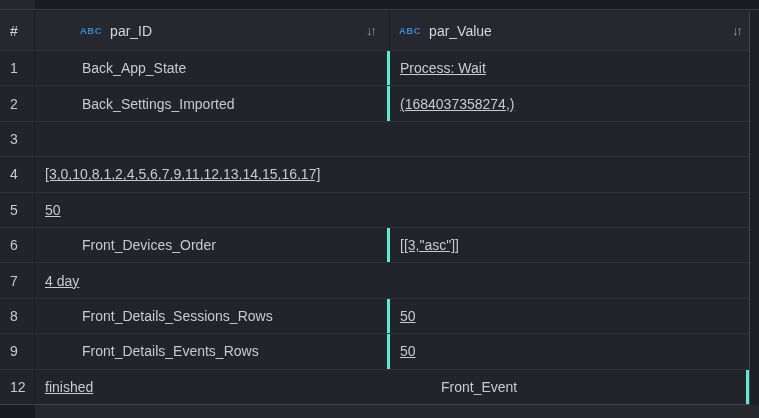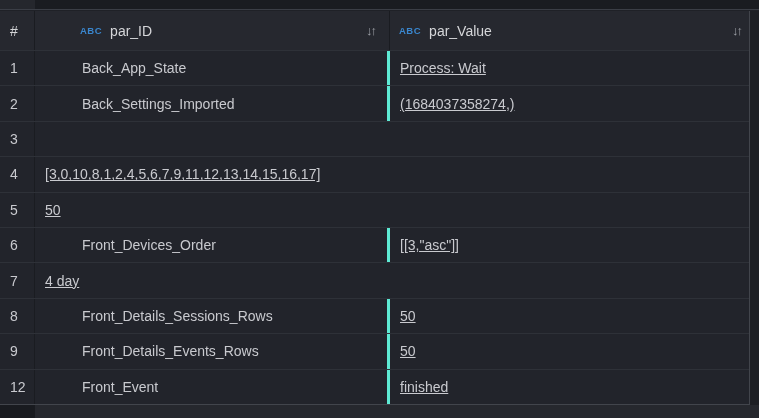--- a/index.html
+++ b/index.html
@@ -132,22 +132,22 @@
           <div class="td td-id">Front_Details_Sessions_Rows</div>
           <div class="td td-value">50</div>
         </div>
         <div class="tr">
           <div class="td td-index">9</div>
           <div class="td td-id">Front_Details_Events_Rows</div>
           <div class="td td-value">50</div>
         </div>
         <div class="tr">
           <div class="td td-index">12</div>
+          <div class="td td-value">finished</div>
           <div class="td td-id">Front_Event</div>
-          <div class="td td-value">finished</div>
         </div>
       </div>
   </div>
 
   <div class="scroll-gutter"></div>
 
   <div class="bottom-strip">
     <div class="bottom-notch"></div>
   </div>
 

